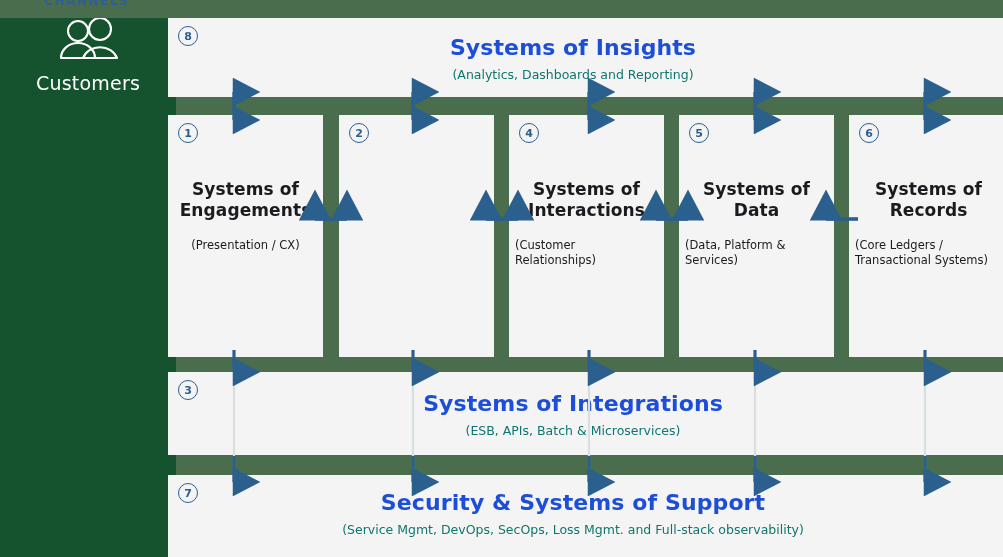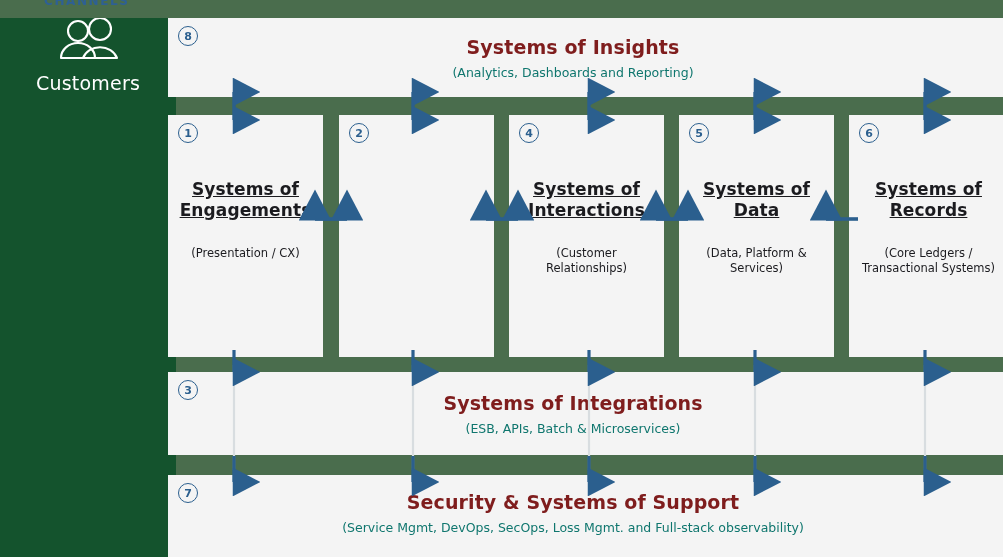--- a/index.html
+++ b/index.html
@@ -34,45 +34,45 @@
   }
   .badge{
     position:absolute;left:10px;top:8px;
     width:20px;height:20px;border-radius:50%;
     border:1.7px solid #2b5f8e;
     color:#2b5f8e;font-size:11px;font-weight:bold;
     display:flex;align-items:center;justify-content:center;
     box-sizing:border-box;
   }
   .band-title{
-    font-size:19px;font-weight:bold;color:#7f1d1d;letter-spacing:.1px;
+    font-size:22px;font-weight:bold;color:#1d4ed8;letter-spacing:.1px;
     text-align:center;
   }
   .band-sub{
     font-size:12.5px;color:#0f766e;text-align:center;margin-top:7px;
   }
   .band-center{
     position:absolute;left:0;right:0;top:50%;transform:translateY(-50%);
     display:flex;flex-direction:column;align-items:center;justify-content:center;
   }
 
   
   .col{
     position:absolute;top:115px;height:242px;background:#f4f4f4;
   }
   .col-body{
     position:absolute;left:6px;right:6px;top:64px;
     display:flex;flex-direction:column;align-items:center;
   }
   .col-title{
     font-size:17px;font-weight:bold;color:#1b1b1f;text-align:center;
-    line-height:1.22;letter-spacing:.1px;text-decoration:underline;
+    line-height:1.22;letter-spacing:.1px;
   }
   .col-sub{
-    font-size:11.5px;color:#1b1b1f;text-align:center;margin-top:26px;line-height:1.26;
+    font-size:11.5px;color:#1b1b1f;margin-top:18px;line-height:1.26;
   }
 
   
   .links{position:absolute;inset:0;pointer-events:none;}
 </style>
 </head>
 <body>
 
 <div class="canvas">
 

